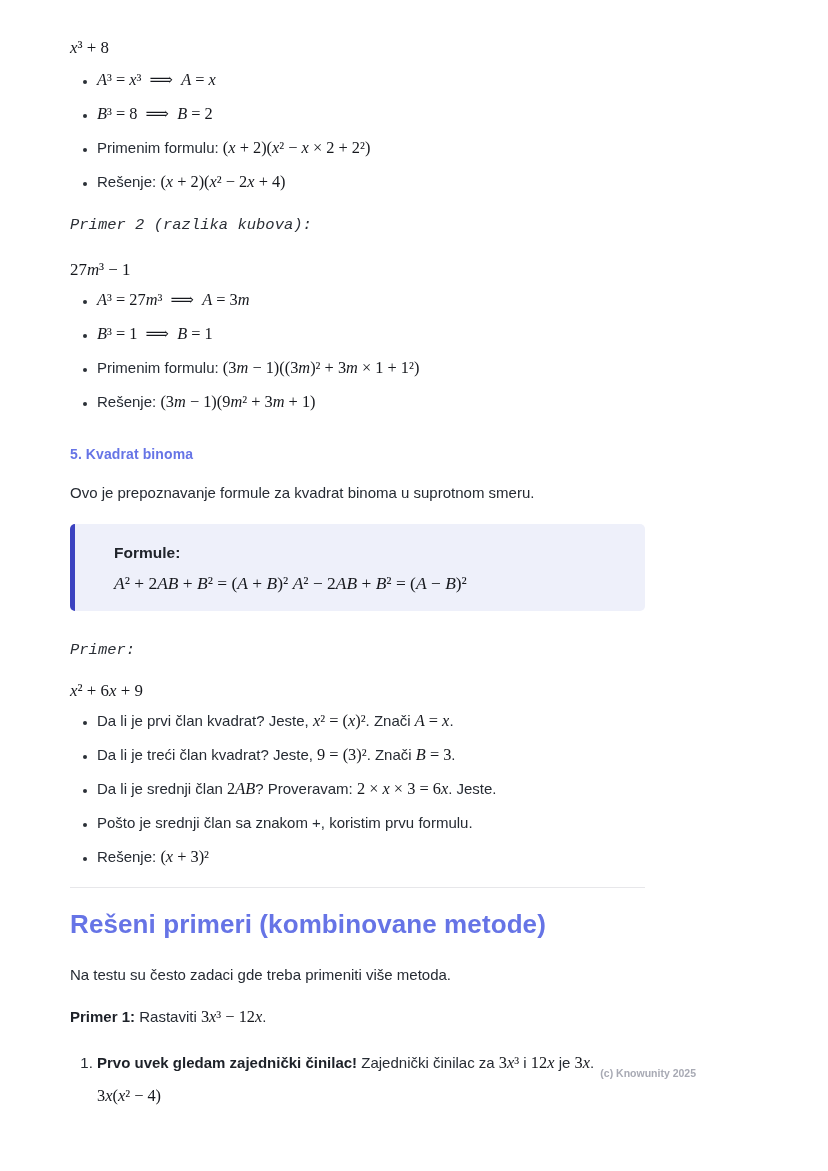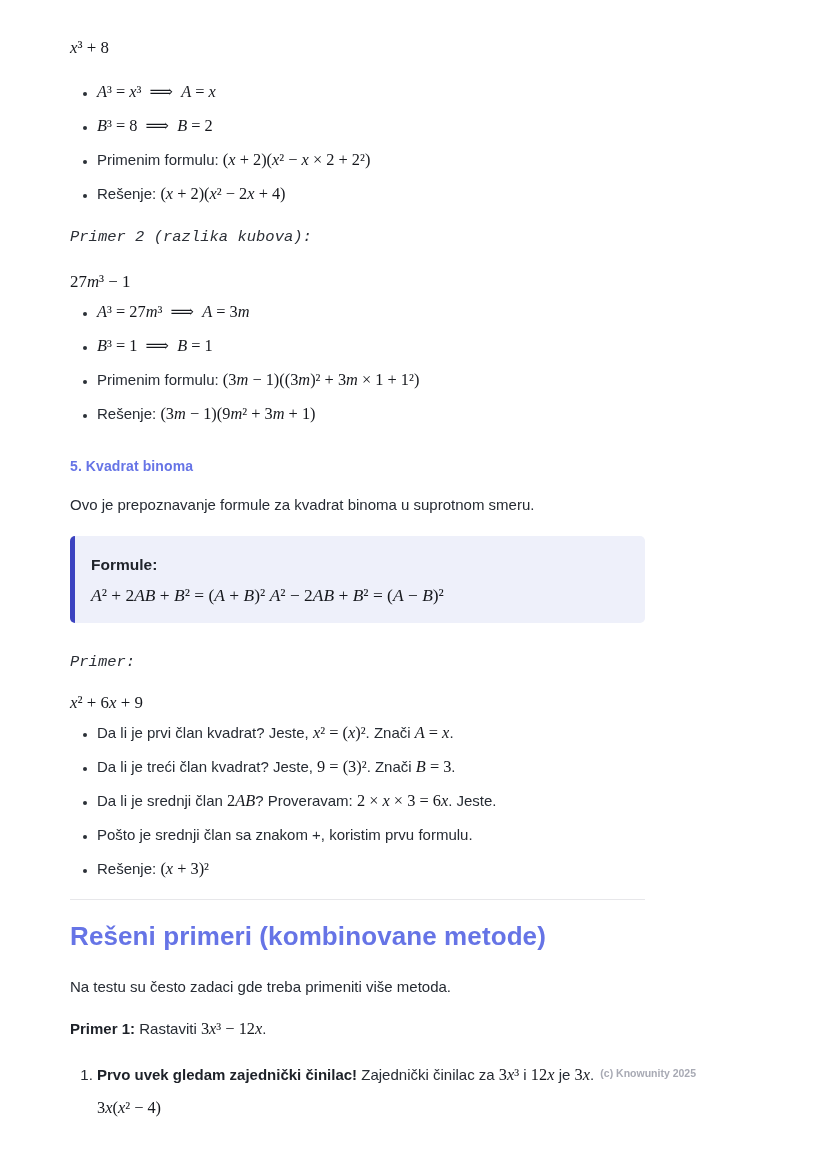--- a/index.html
+++ b/index.html
@@ -73,21 +73,21 @@
     font-weight: 700;
     line-height: 34px;
     color: var(--heading, #6674e6);
     letter-spacing: 0.1px;
   }
 
   .callout {
     background: var(--callout_bg, #eef0fa);
     border-left: 5px solid var(--callout_border, #3c43c0);
     border-radius: 5px;
-    padding: 18px 20px 14px 16px;
+    padding: 18px 20px 14px 39px;
   }
   .callout-title { font-size: 15.5px; font-weight: 700; line-height: 22px; color: #20242b; margin-bottom: 6px; }
   .callout-math { font-size: 16px; line-height: 26px; }
 
   .rule { border: 0; border-top: 1px solid #e7e7ea; height: 0; }
 
   .num-steps { list-style: decimal outside; padding-left: 27px; }
   .num-steps li { font-size: 15px; line-height: 33px; }
   .num-steps li::marker { color: #262b33; }
 
@@ -96,21 +96,21 @@
     top: 1066px;
     right: 52px;
     font-size: 10.5px;
     line-height: 14px;
     color: #a8aab4;
     z-index: 2;
     font-weight: bold;
   }
 
   .mt6  { margin-top: 6px; }
-  .mt8  { margin-top: 20px; }
+  .mt8  { margin-top: 8px; }
   .mt14 { margin-top: 14px; }
   .mt18 { margin-top: 18px; }
   .mt19 { margin-top: 19px; }
   .mt20 { margin-top: 20px; }
   .mt22 { margin-top: 22px; }
   .mt23 { margin-top: 23px; }
   .mt26 { margin-top: 26px; }
   .mt28 { margin-top: 28px; }
 </style>
 </head>

